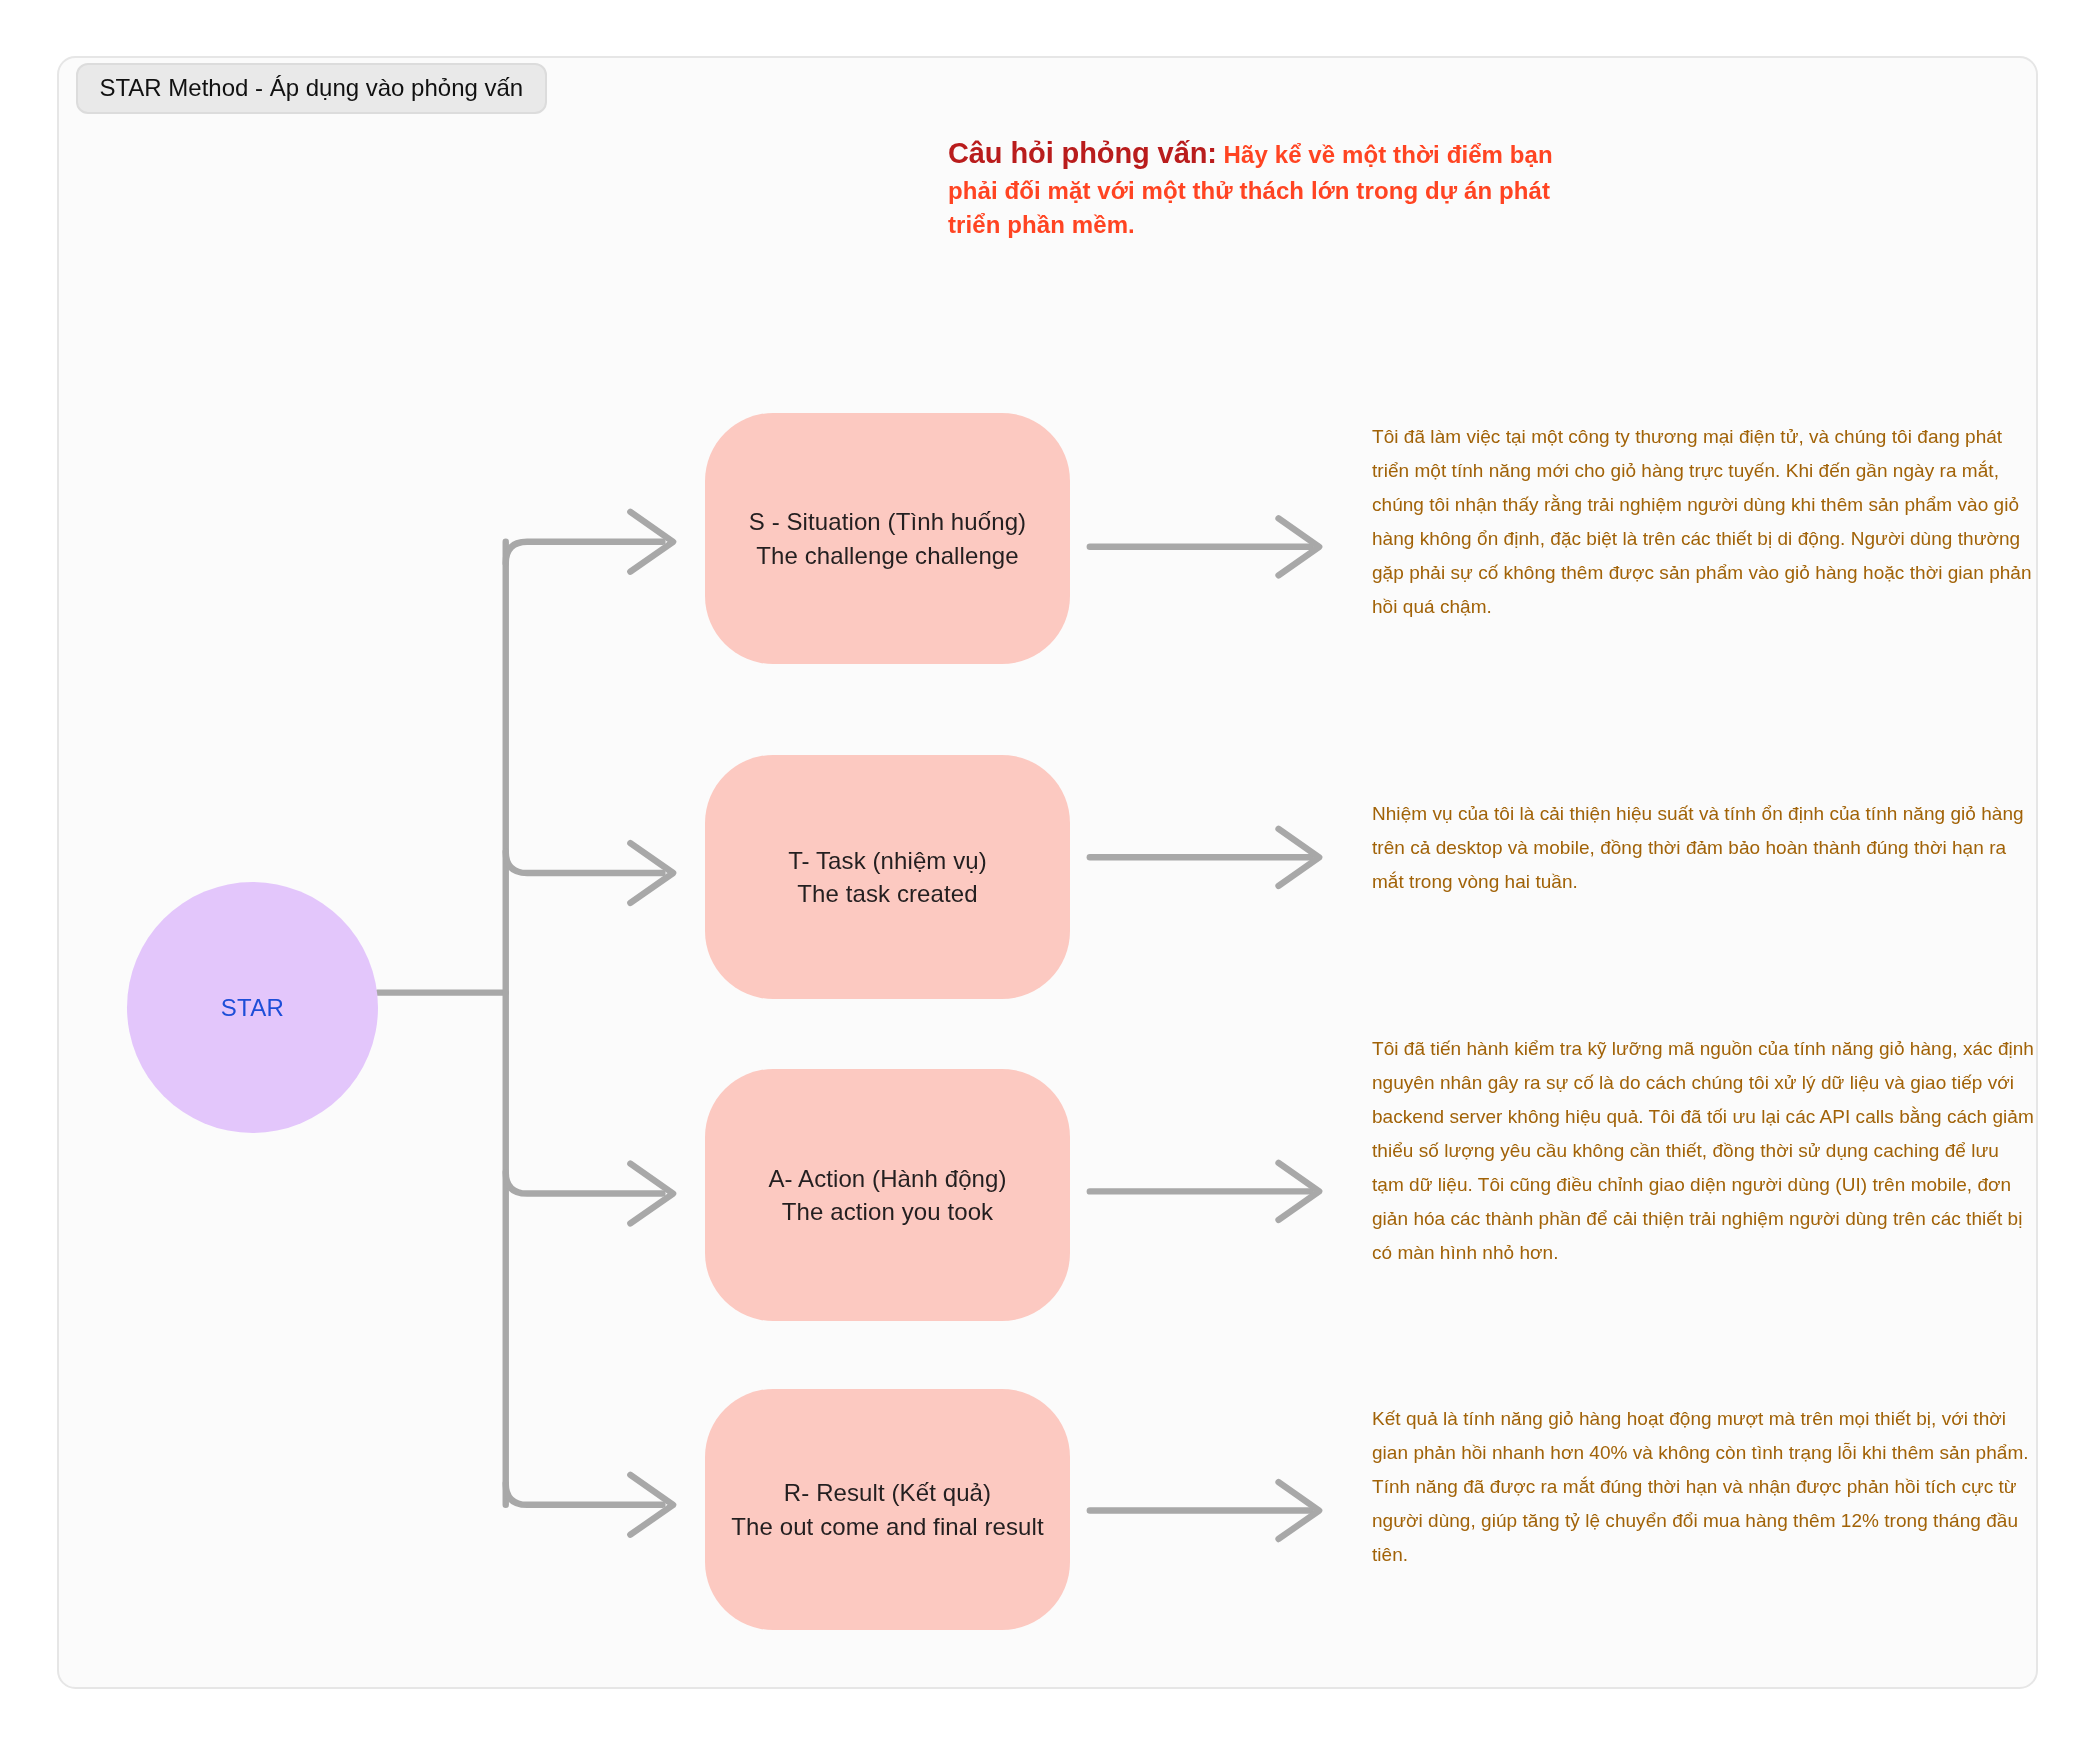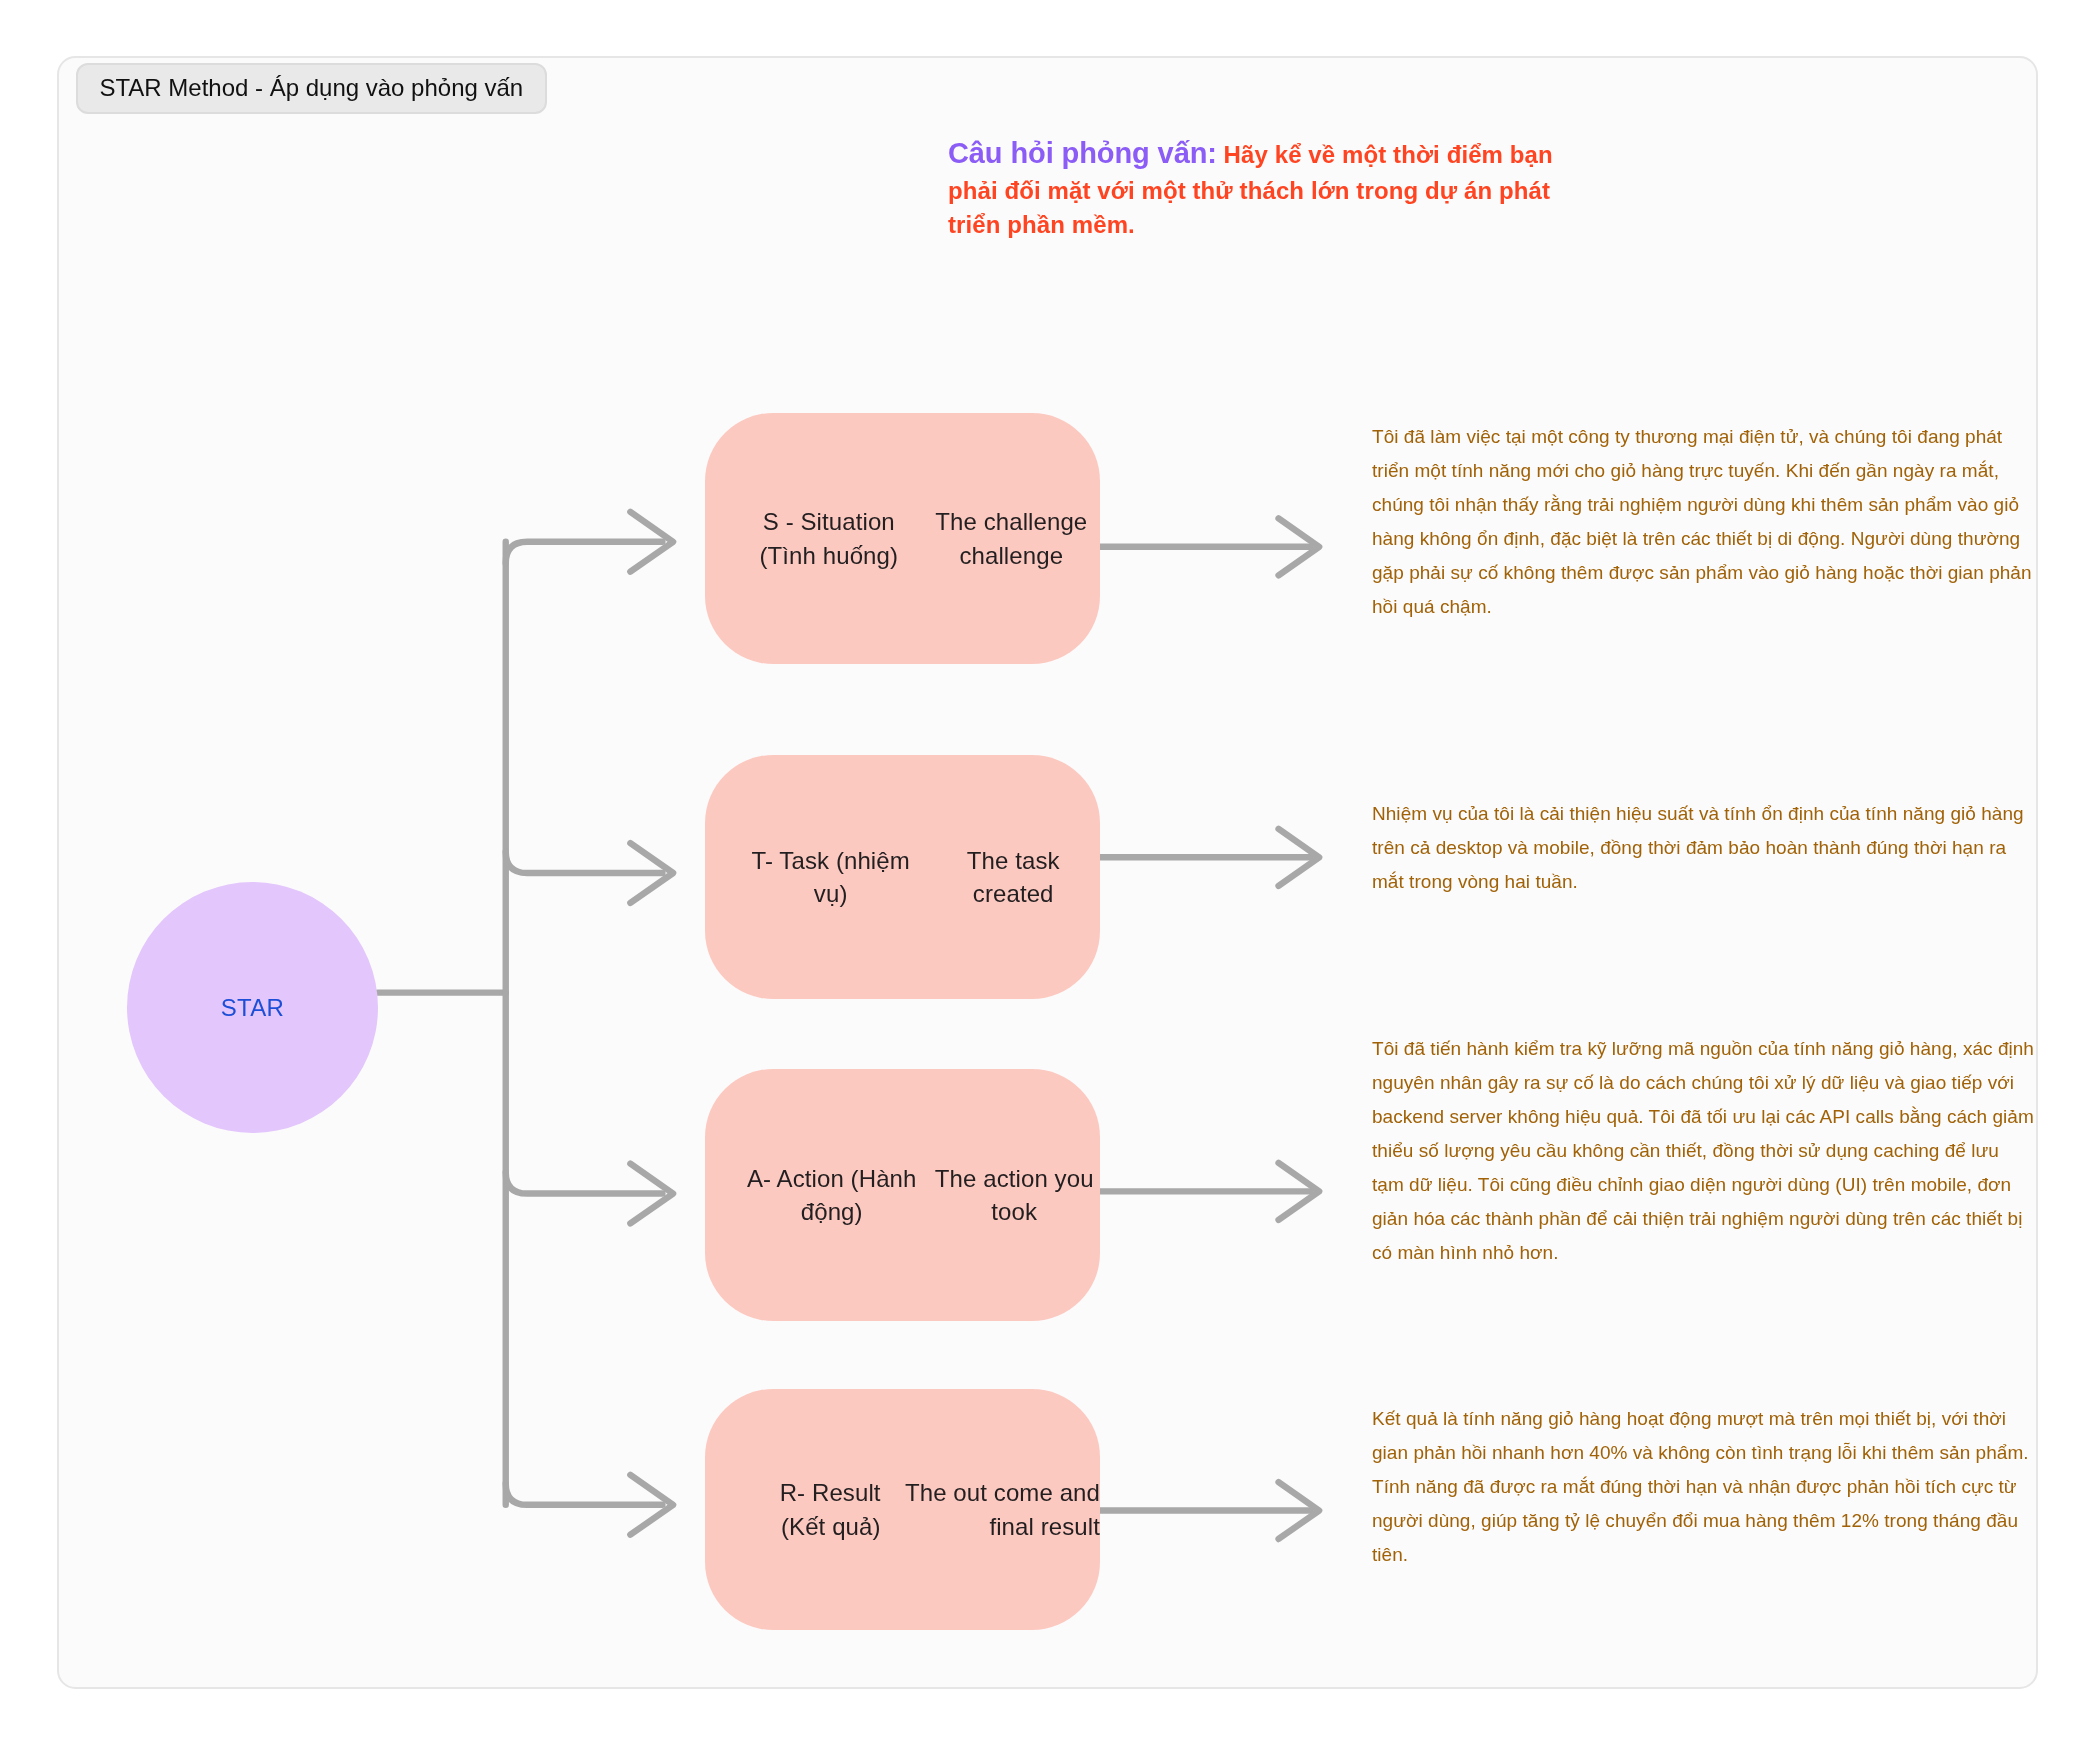--- a/index.html
+++ b/index.html
@@ -49,21 +49,21 @@
     left: 948px;
     top: 133px;
     width: 641px;
     font-size: 24px;
     line-height: 1.42;
     font-weight: bold;
     color: #ff4422;
     letter-spacing: 0.1px;
   }
   .question .q-label {
-    color: #8b5cf6;
+    color: #b91c1c;
     font-size: 29px;
     font-weight: bold;
     letter-spacing: -0.1px;
     margin-top: 25px;
   }
 
   
   .wires {
     position: absolute;
     left: 0;
@@ -94,26 +94,25 @@
   }
 
   
   .node {
     position: absolute;
     left: 705px;
     width: 365px;
     background: #fcc9c1;
     border-radius: 68px;
     display: flex;
-    flex-direction: row;
+    flex-direction: column;
     align-items: center;
     justify-content: center;
     text-align: center;
     z-index: 3;
-    padding-left: 30px;
   }
   .node .line1,
   .node .line2 {
     font-size: 24px;
     line-height: 1.38;
     color: #231f20;
     letter-spacing: 0.1px;
   }
   #node-s { top: 413px;  height: 251px; }
   #node-t { top: 755px; height: 244px; }

